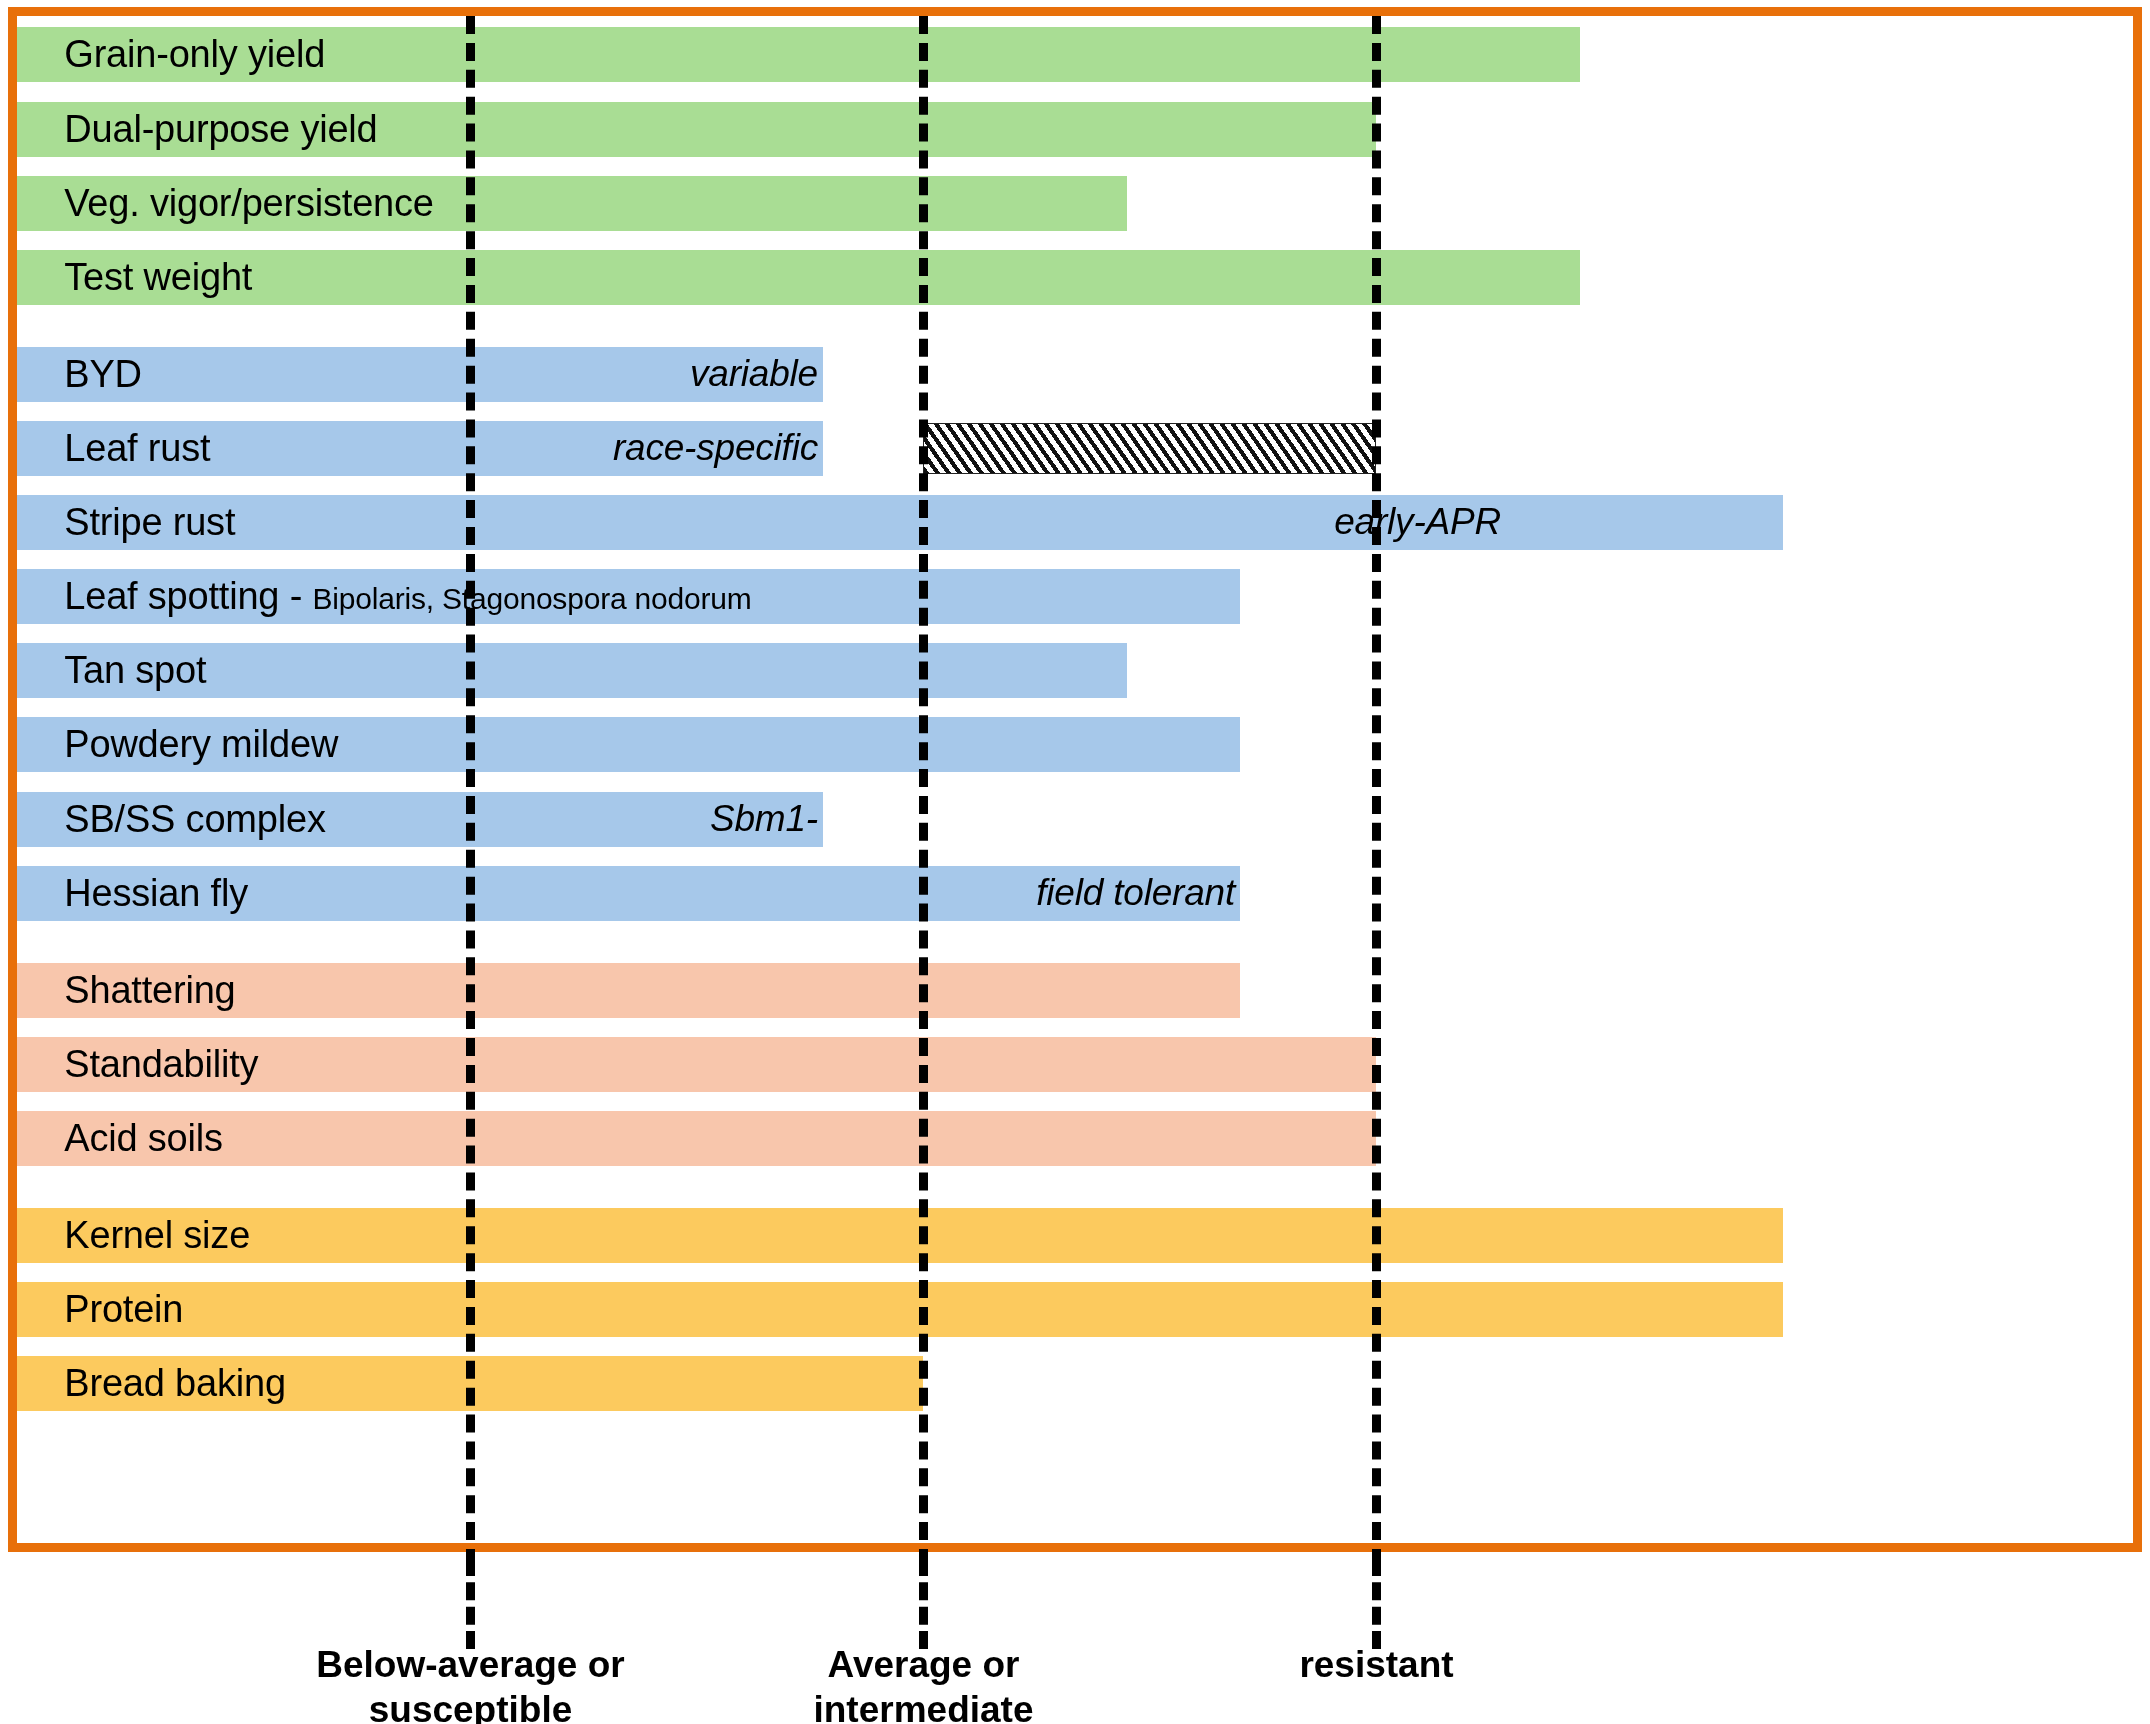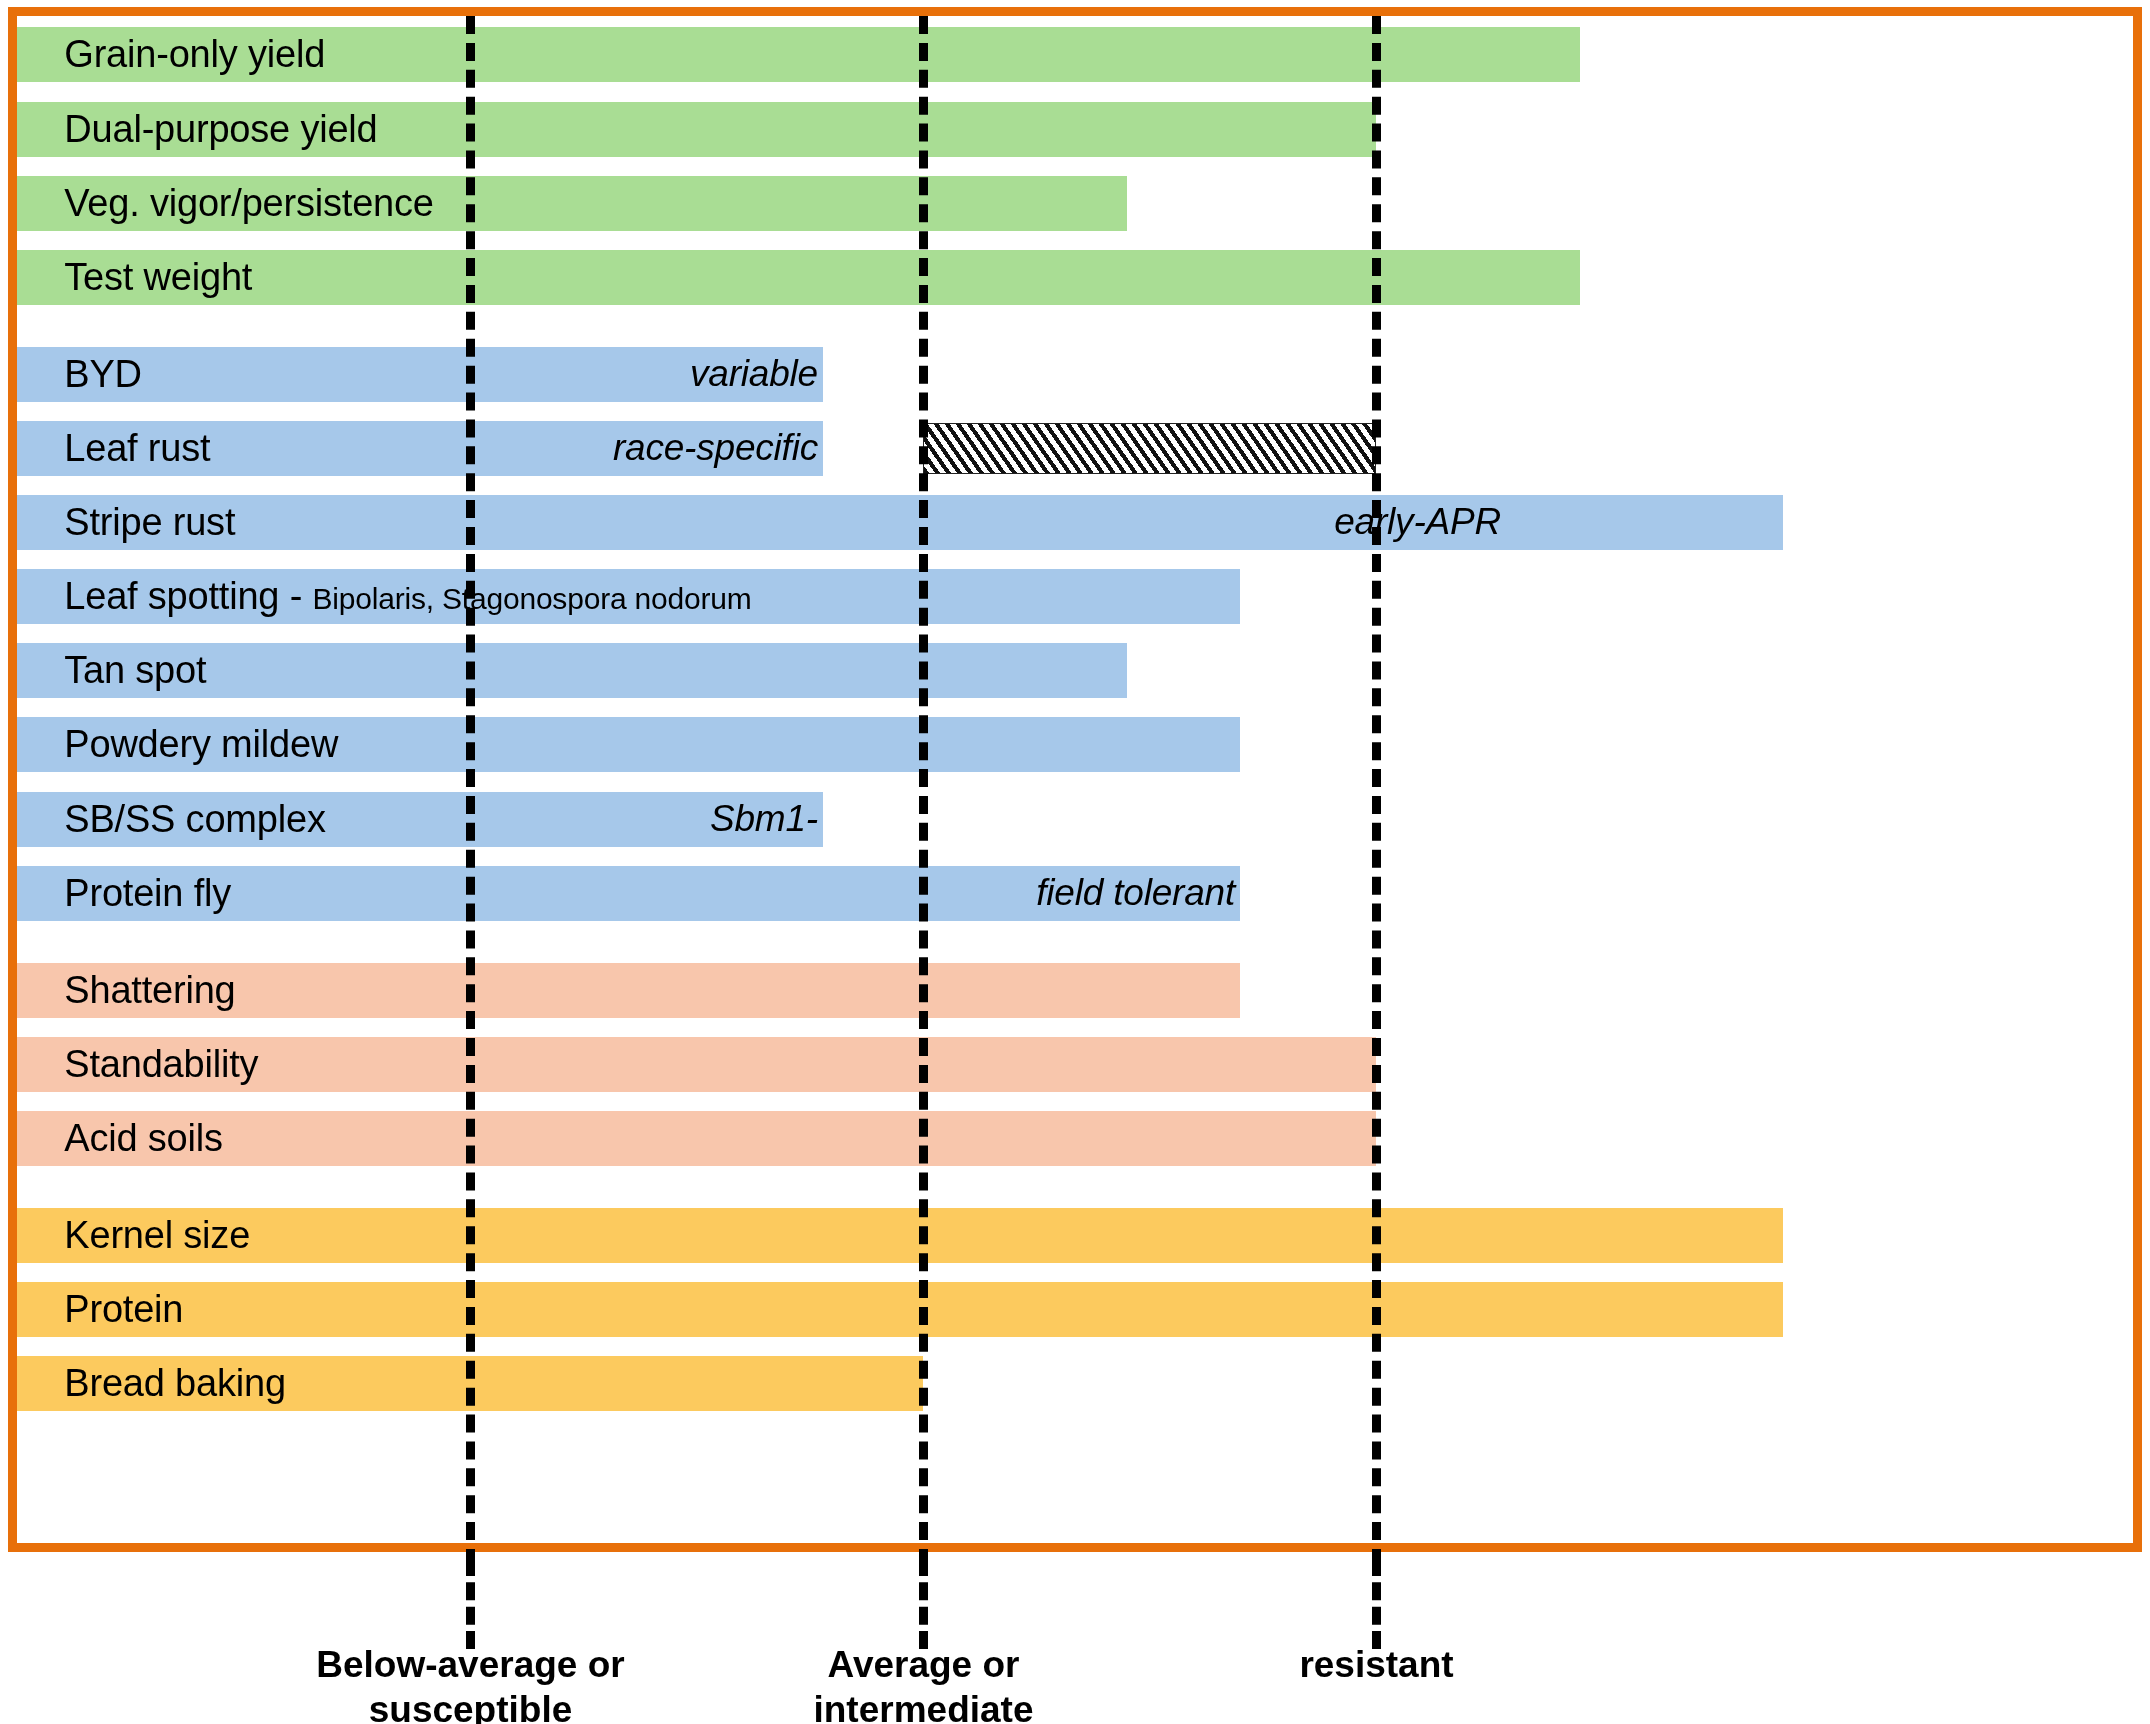--- a/index.html
+++ b/index.html
@@ -177,21 +177,21 @@
           <div class="bar blue" style="width: 1223px;"></div>
           <div class="bar-label">Powdery mildew</div>
         </div>
         <div class="bar-row" style="top: 776px; width: 2116px;">
           <div class="bar blue" style="width: 806px;"></div>
           <div class="bar-label">SB/SS complex</div>
           <div class="bar-note" style="right: 1315px;">Sbm1-</div>
         </div>
         <div class="bar-row" style="top: 850px; width: 2116px;">
           <div class="bar blue" style="width: 1223px;"></div>
-          <div class="bar-label">Protein fly</div>
+          <div class="bar-label">Hessian fly</div>
           <div class="bar-note" style="right: 898px;">field tolerant</div>
         </div>
         <div class="bar-row" style="top: 947px; width: 2116px;">
           <div class="bar salmon" style="width: 1223px;"></div>
           <div class="bar-label">Shattering</div>
         </div>
         <div class="bar-row" style="top: 1021px; width: 2116px;">
           <div class="bar salmon" style="width: 1359px;"></div>
           <div class="bar-label">Standability</div>
         </div>

